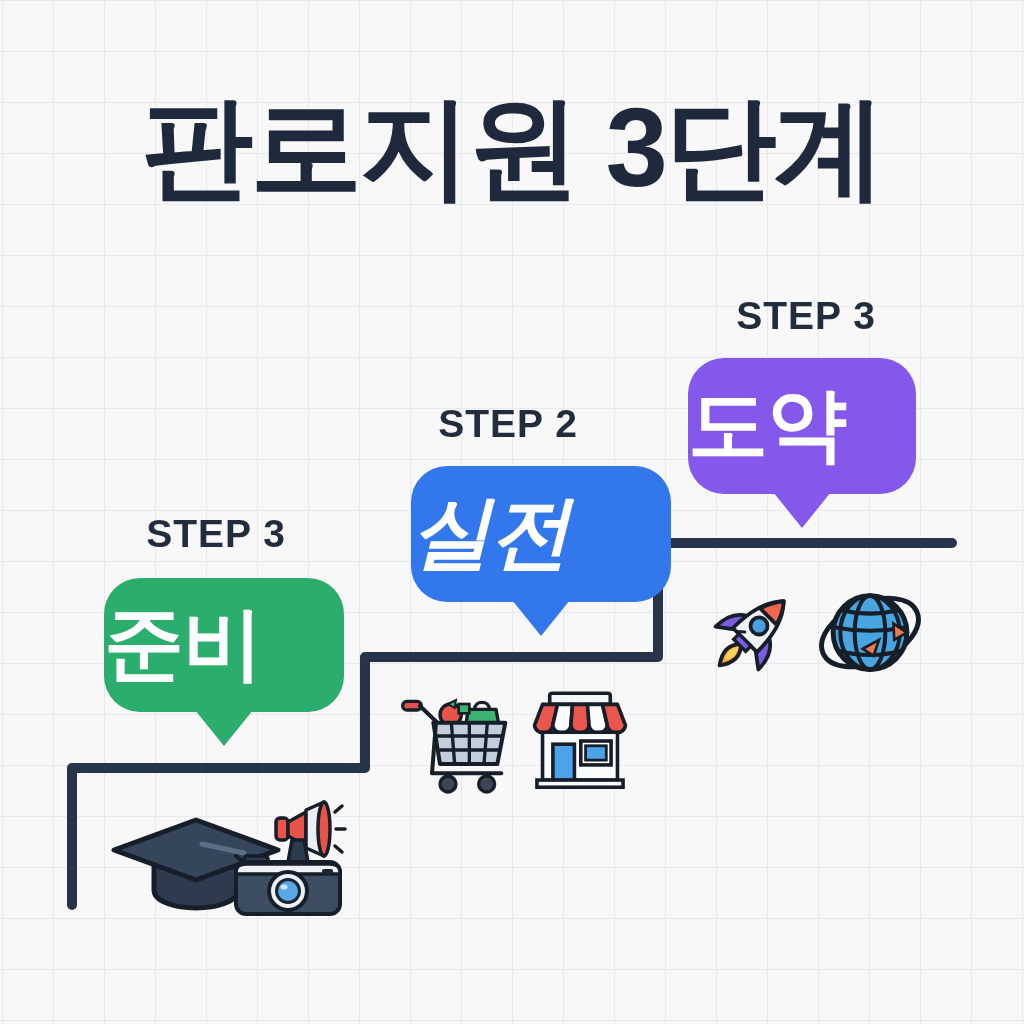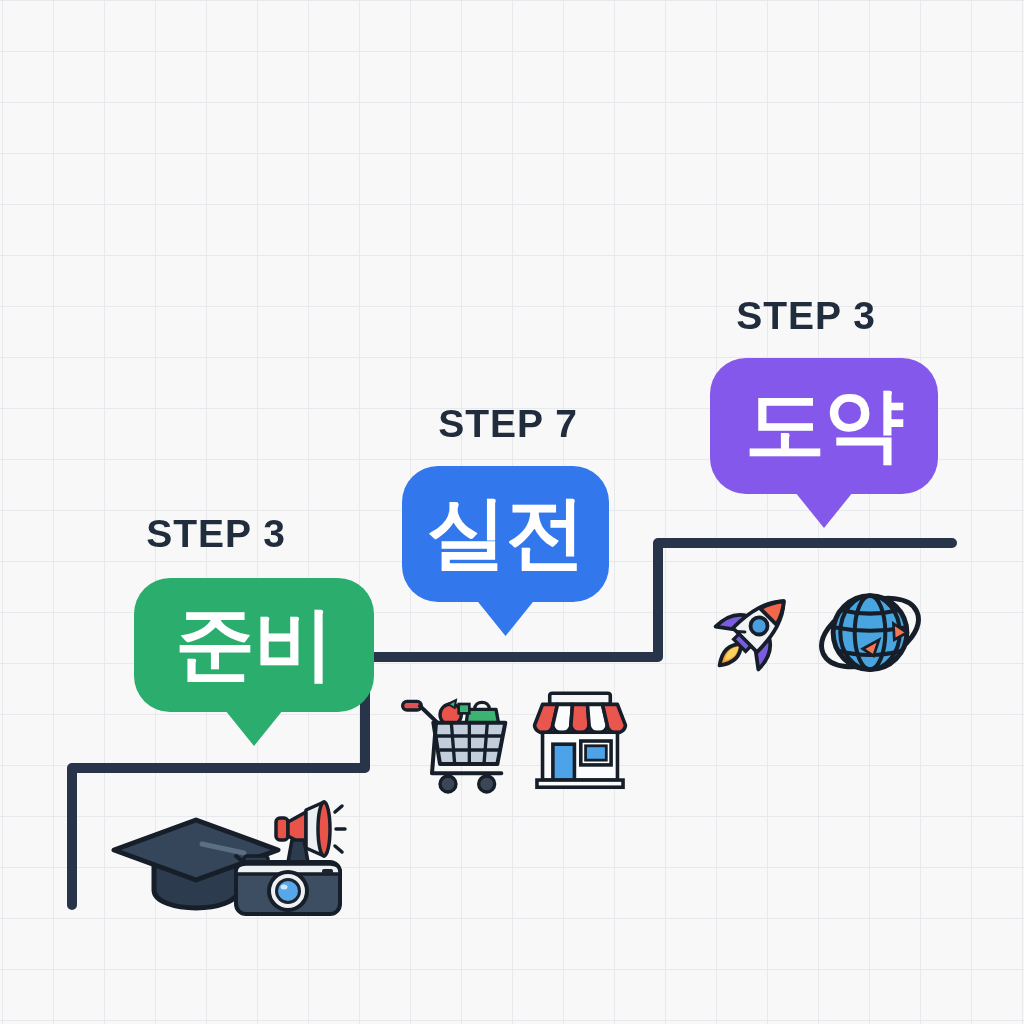--- a/index.html
+++ b/index.html
@@ -27,55 +27,55 @@
   .step-label{
     position:absolute;width:240px;
     text-align:center;
     font-size:39px;font-weight:800;
     color:#212d3d;letter-spacing:1px;
     white-space:nowrap;
   }
   .bubble{
     position:absolute;
     border-radius:36px;
-    display:flex;align-items:center;justify-content:center;
+    display:flex;align-items:center;justify-content:flex-start;
     color:#ffffff;font-size:80px;font-weight:900;
     letter-spacing:-1px;
-    margin-left:22px;
   }
   .bubble .tail{
     position:absolute;left:50%;bottom:-34px;
     transform:translateX(-50%);
     width:58px;height:36px;
     background:inherit;
     clip-path:polygon(0 0,100% 0,50% 100%);
   }
   .icon{position:absolute;}
   svg{display:block;}
   .stairs{position:absolute;left:0;top:0;pointer-events:none;}
 </style>
 </head>
 <body>
 
 <div class="canvas">
 
+  <div class="title">판로지원 3단계</div>
 
   <svg class="stairs" width="1024" height="1024" viewBox="0 0 1024 1024">
     <polyline points="72,905 72,768 365,768 365,657 658,657 658,543 952,543" fill="none" stroke="#27344a" stroke-width="10" stroke-linecap="round" stroke-linejoin="round"></polyline>
   </svg>
 
   <div class="step-label" style="left:96px;top:512px;">STEP 3</div>
-  <div class="step-label" style="left:388px;top:402px;">STEP 7</div>
+  <div class="step-label" style="left:388px;top:402px;">STEP 2</div>
   <div class="step-label" style="left:686px;top:294px;">STEP 3</div>
 
-  <div class="bubble" style="left: 112px; top: 578px; width: 240px; height: 134px; background: rgb(43, 173, 109);">
+  <div class="bubble" style="left: 104px; top: 578px; width: 240px; height: 134px; background: rgb(43, 173, 109);">
     <span>준비</span>
     <div class="tail"></div>
   </div>
-  <div class="bubble" style="left: 380px; top: 466px; width: 207px; height: 136px; background: rgb(51, 119, 236);">
+  <div class="bubble" style="left: 411px; top: 466px; width: 260px; height: 136px; background: rgb(51, 119, 236); font-style: italic;">
     <span>실전</span>
     <div class="tail"></div>
   </div>
   <div class="bubble" style="left: 688px; top: 358px; width: 228px; height: 136px; background: rgb(132, 88, 234);">
     <span>도약</span>
     <div class="tail"></div>
   </div>
 
   <svg class="icon" style="left:106px;top:816px;" width="180" height="100" viewBox="0 0 180 100">
     <path d="M48,42 L48,74 C48,86 70,92 90,92 C110,92 132,86 132,74 L132,42 Z" fill="#2c3b4e" stroke="#161e29" stroke-width="5" stroke-linejoin="round"></path>

